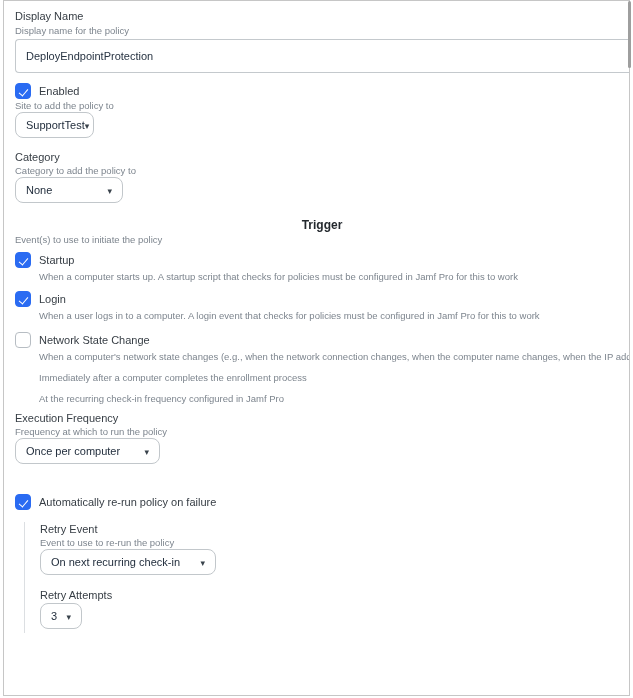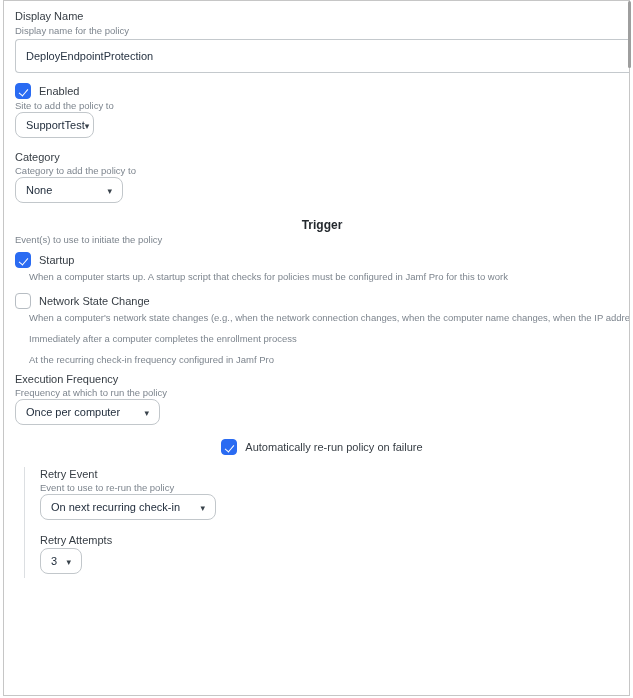--- a/index.html
+++ b/index.html
@@ -23,33 +23,33 @@
       padding:12px 10px;background:#fff;cursor:pointer;}
   .dd-text{font-size:11px;color:#222e3d;white-space:nowrap;}
   .caret{font-size:9px;color:#39424b;line-height:1;transform:translateY(1px);}
   .cb-row{display:flex;align-items:center;gap:8px;}
   .cb{position:relative;box-sizing:border-box;width:16px;height:16px;flex:0 0 16px;
       border:1px solid #b7bdc3;border-radius:4px;background:#fff;cursor:pointer;}
   .cb.checked{background:#2a6bf2;border-color:#2a6bf2;}
   .cb.checked::after{content:"";position:absolute;left:5px;top:2.5px;width:4px;height:8px;
       border:solid #fff;border-width:0 1.8px 1.8px 0;transform:rotate(40deg);}
   .cb-label{font-size:11px;color:#363d44;cursor:pointer;}
-  .desc{font-size:9.5px;line-height:13px;color:#7d858e;margin-left:14px;
+  .desc{font-size:9.5px;line-height:13px;color:#7d858e;margin-left:24px;
         white-space:nowrap;overflow:hidden;}
   .opt{margin-top:8px;}
   .opt .cb-row{height:16px;}
   .opt .desc{margin-top:2px;}
   .retry-section{margin-left:9px;margin-top:12px;border-left:1px solid #dcdfe2;
                  padding-left:15px;padding-bottom:4px;}
   
   .mt1{margin-top:1px;} .gap-enabled{margin-top:10px;}
   .gap-site{margin-top:12px;} .gap-cat{margin-top:12px;}
   .gap-trigger{margin-top:15px;} .gap-first-opt{margin-top:6px;}
   .gap-nsc{margin-top:10px;} .gap-exec{margin-top:6px;}
-  .gap-rerun{margin-top:14px;justify-content:center;} .gap-attempts{margin-top:13px;}
+  .gap-rerun{margin-top:30px;} .gap-attempts{margin-top:13px;}
   .w-site{width:79px;} .w-cat{width:108px;} .w-exec{width:145px;}
   .w-retry{width:176px;} .w-attempts{width:42px;}
 </style>
 </head>
 <body>
 
 <div class="frame">
 
   <div class="lbl">Display Name</div>
   <div class="help mt1">Display name for the policy</div>
@@ -77,20 +77,27 @@
   <div class="help">Event(s) to use to initiate the policy</div>
 
   <div class="opt gap-first-opt">
     <div class="cb-row">
       <span class="cb checked"></span>
       <span class="cb-label">Startup</span>
     </div>
     <div class="desc">When a computer starts up. A startup script that checks for policies must be configured in Jamf Pro for this to work</div>
   </div>
 
+  <div class="opt">
+    <div class="cb-row">
+      <span class="cb checked"></span>
+      <span class="cb-label">Login</span>
+    </div>
+    <div class="desc">When a user logs in to a computer. A login event that checks for policies must be configured in Jamf Pro for this to work</div>
+  </div>
 
   <div class="opt gap-nsc">
     <div class="cb-row">
       <span class="cb"></span>
       <span class="cb-label">Network State Change</span>
     </div>
     <div class="desc">When a computer's network state changes (e.g., when the network connection changes, when the computer name changes, when the IP address changes)</div>
   </div>
 
   <div class="opt">

